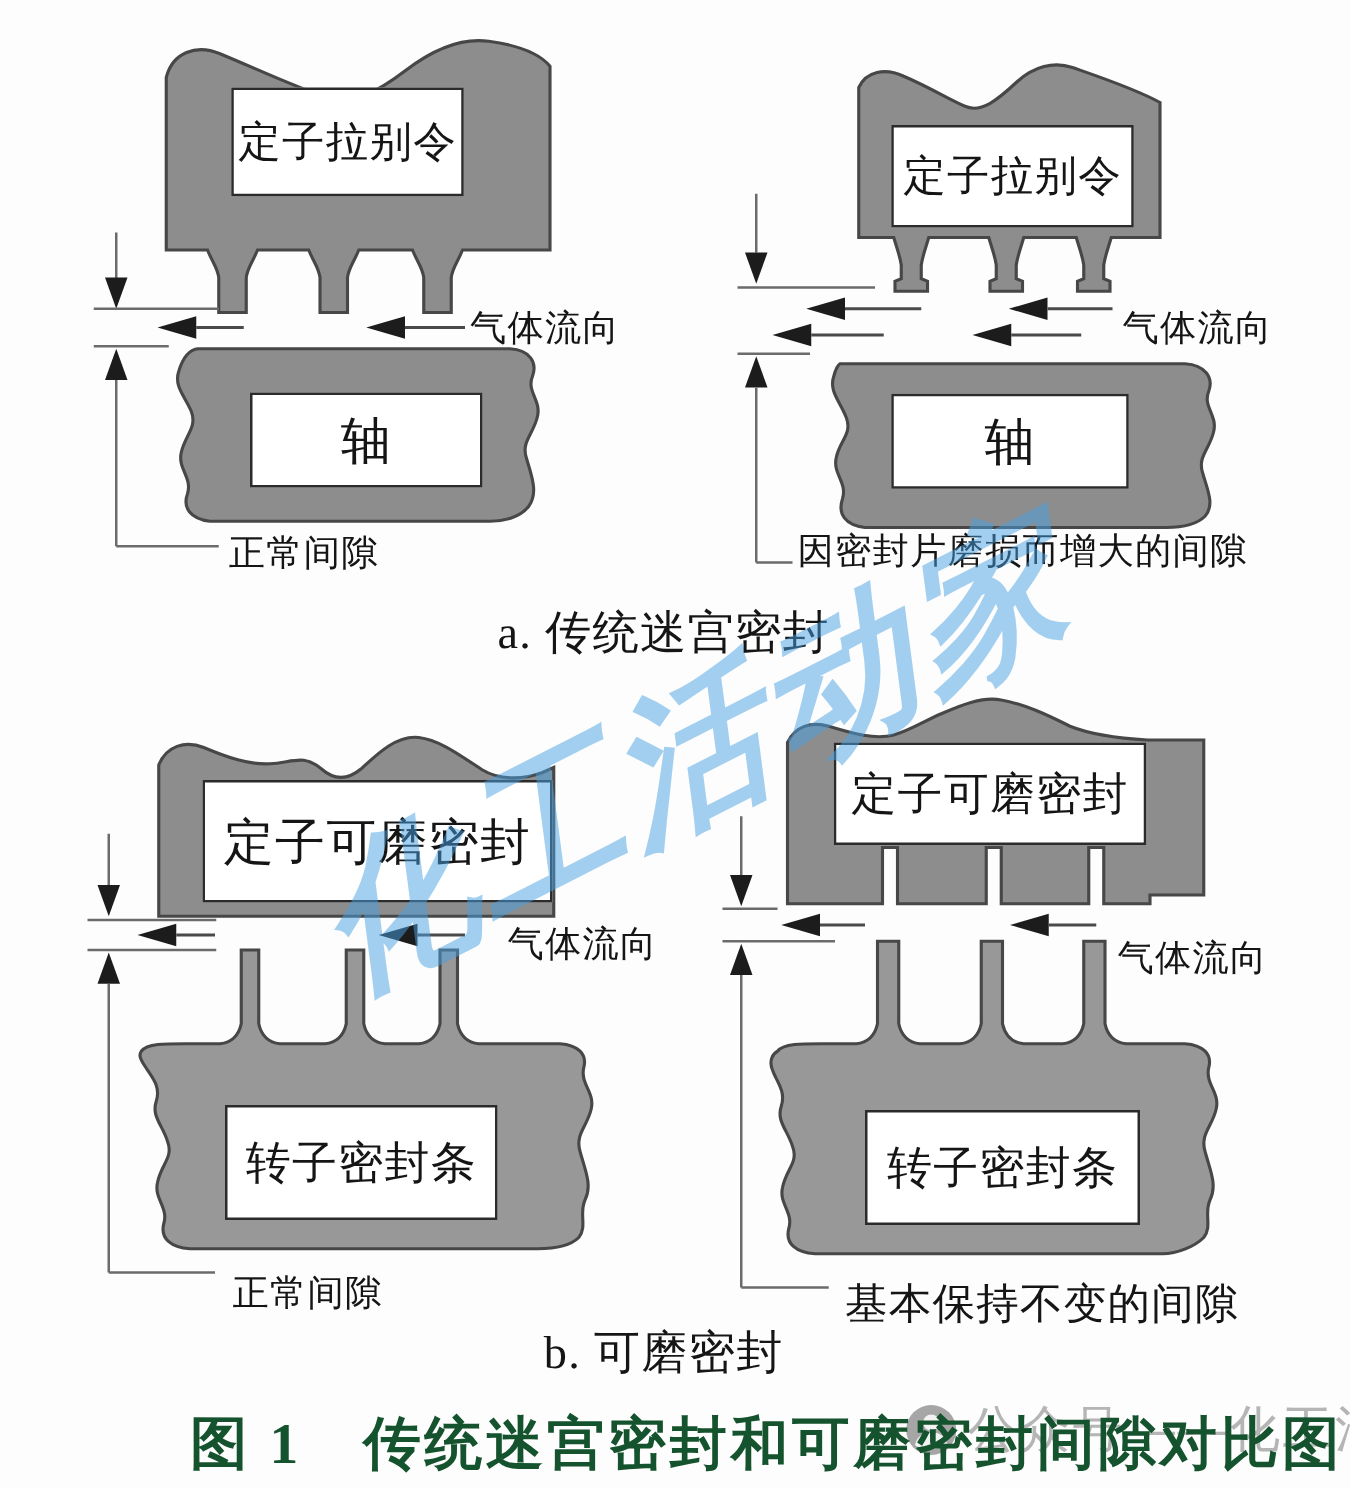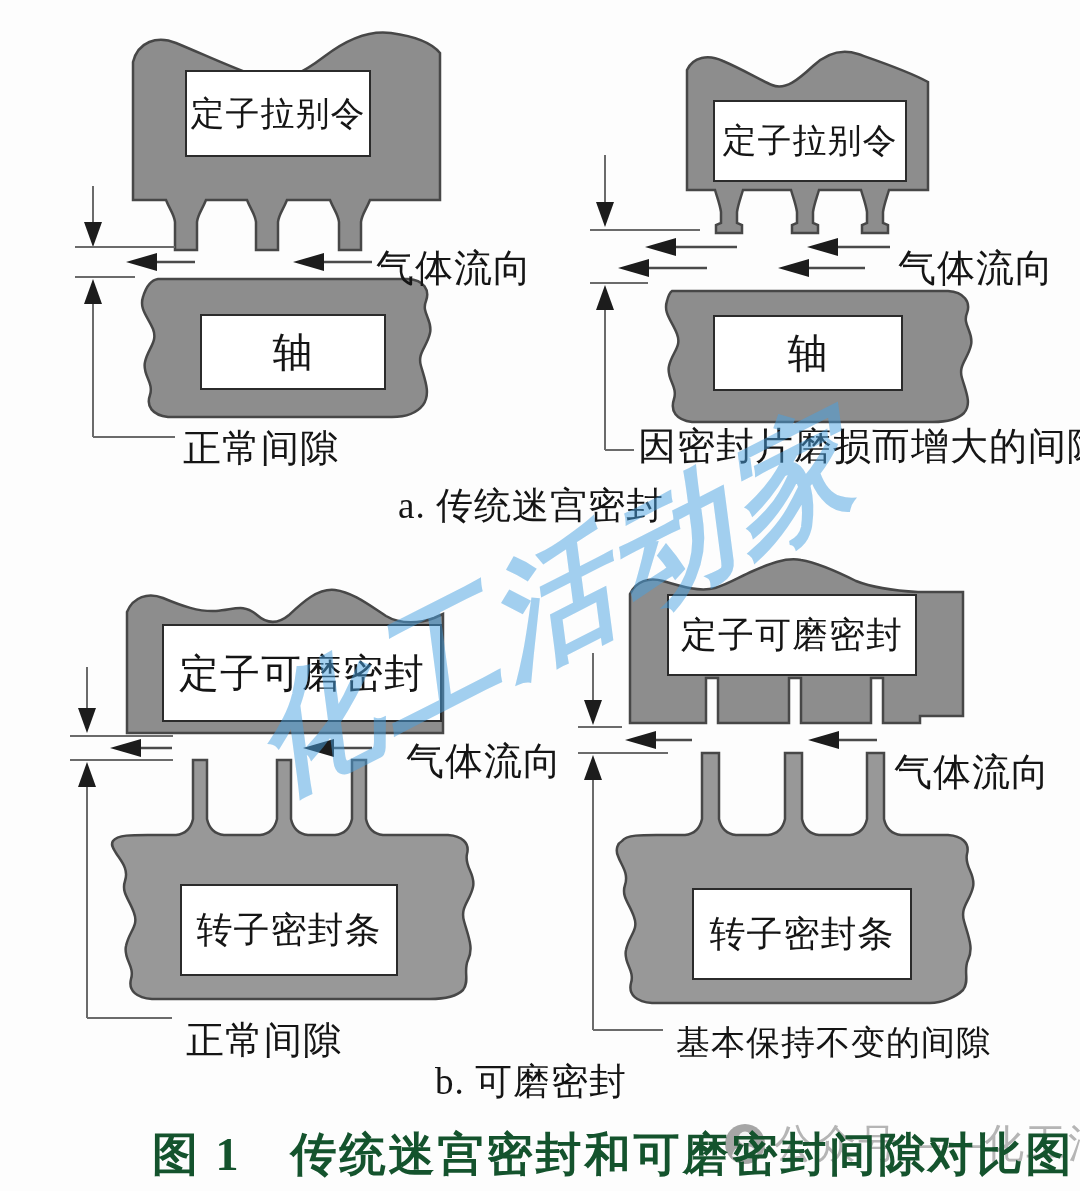--- a/index.html
+++ b/index.html
@@ -11,21 +11,21 @@
   .metal{fill:#8d8d8d;stroke:#474747;stroke-width:2.5;}
   .rotor{fill:#989898;stroke:#474747;stroke-width:2.5;}
   .dim{stroke:#6b6b6b;stroke-width:2;fill:none;}
   .arrowhead{fill:#1c1c1c;stroke:none;}
   .flowline{stroke:#4a4a4a;stroke-width:2.5;}
   .labelbox{
     position:absolute;z-index:2;background:#ffffff;border:2px solid #2b2b2b;
     display:flex;align-items:center;justify-content:center;
     font-size:36px;letter-spacing:1px;white-space:nowrap;
   }
-  .floatlabel{position:absolute;z-index:2;font-size:38px;white-space:nowrap;letter-spacing:1px;}
+  .floatlabel{position:absolute;z-index:2;font-size:29px;white-space:nowrap;letter-spacing:1px;}
   .caption{position:absolute;z-index:2;font-size:37px;white-space:nowrap;letter-spacing:1px;}
   .fig-title{
     position:absolute;z-index:4;font-family:Liberation Serif, serif;
     font-weight:bold;font-size:46px;letter-spacing:3px;color:#14532d;white-space:nowrap;
   }
   .wm-gray{
     position:absolute;z-index:3;display:flex;align-items:center;gap:8px;
     color:#b5b5b5;font-family:"Liberation Sans","DejaVu Sans",sans-serif;
     font-size:40px;white-space:nowrap;letter-spacing:2px;
   }

